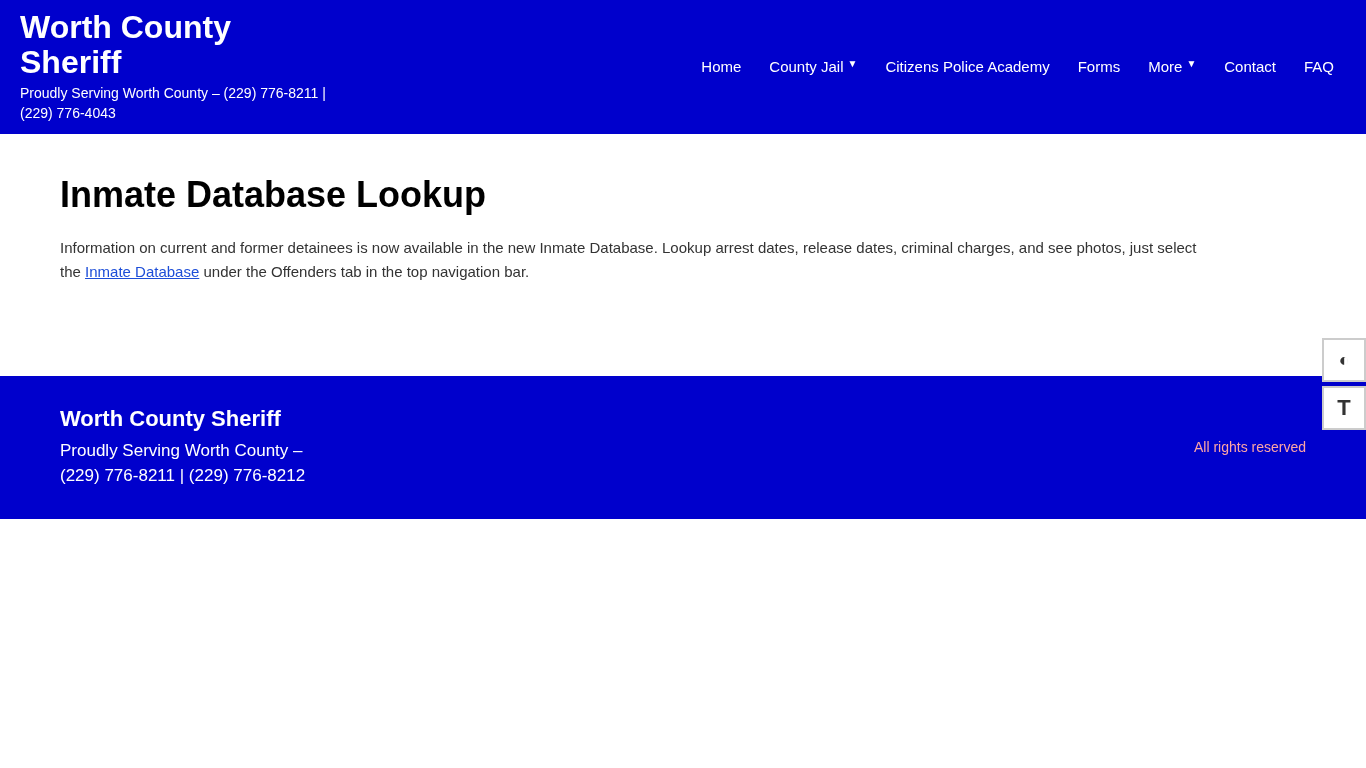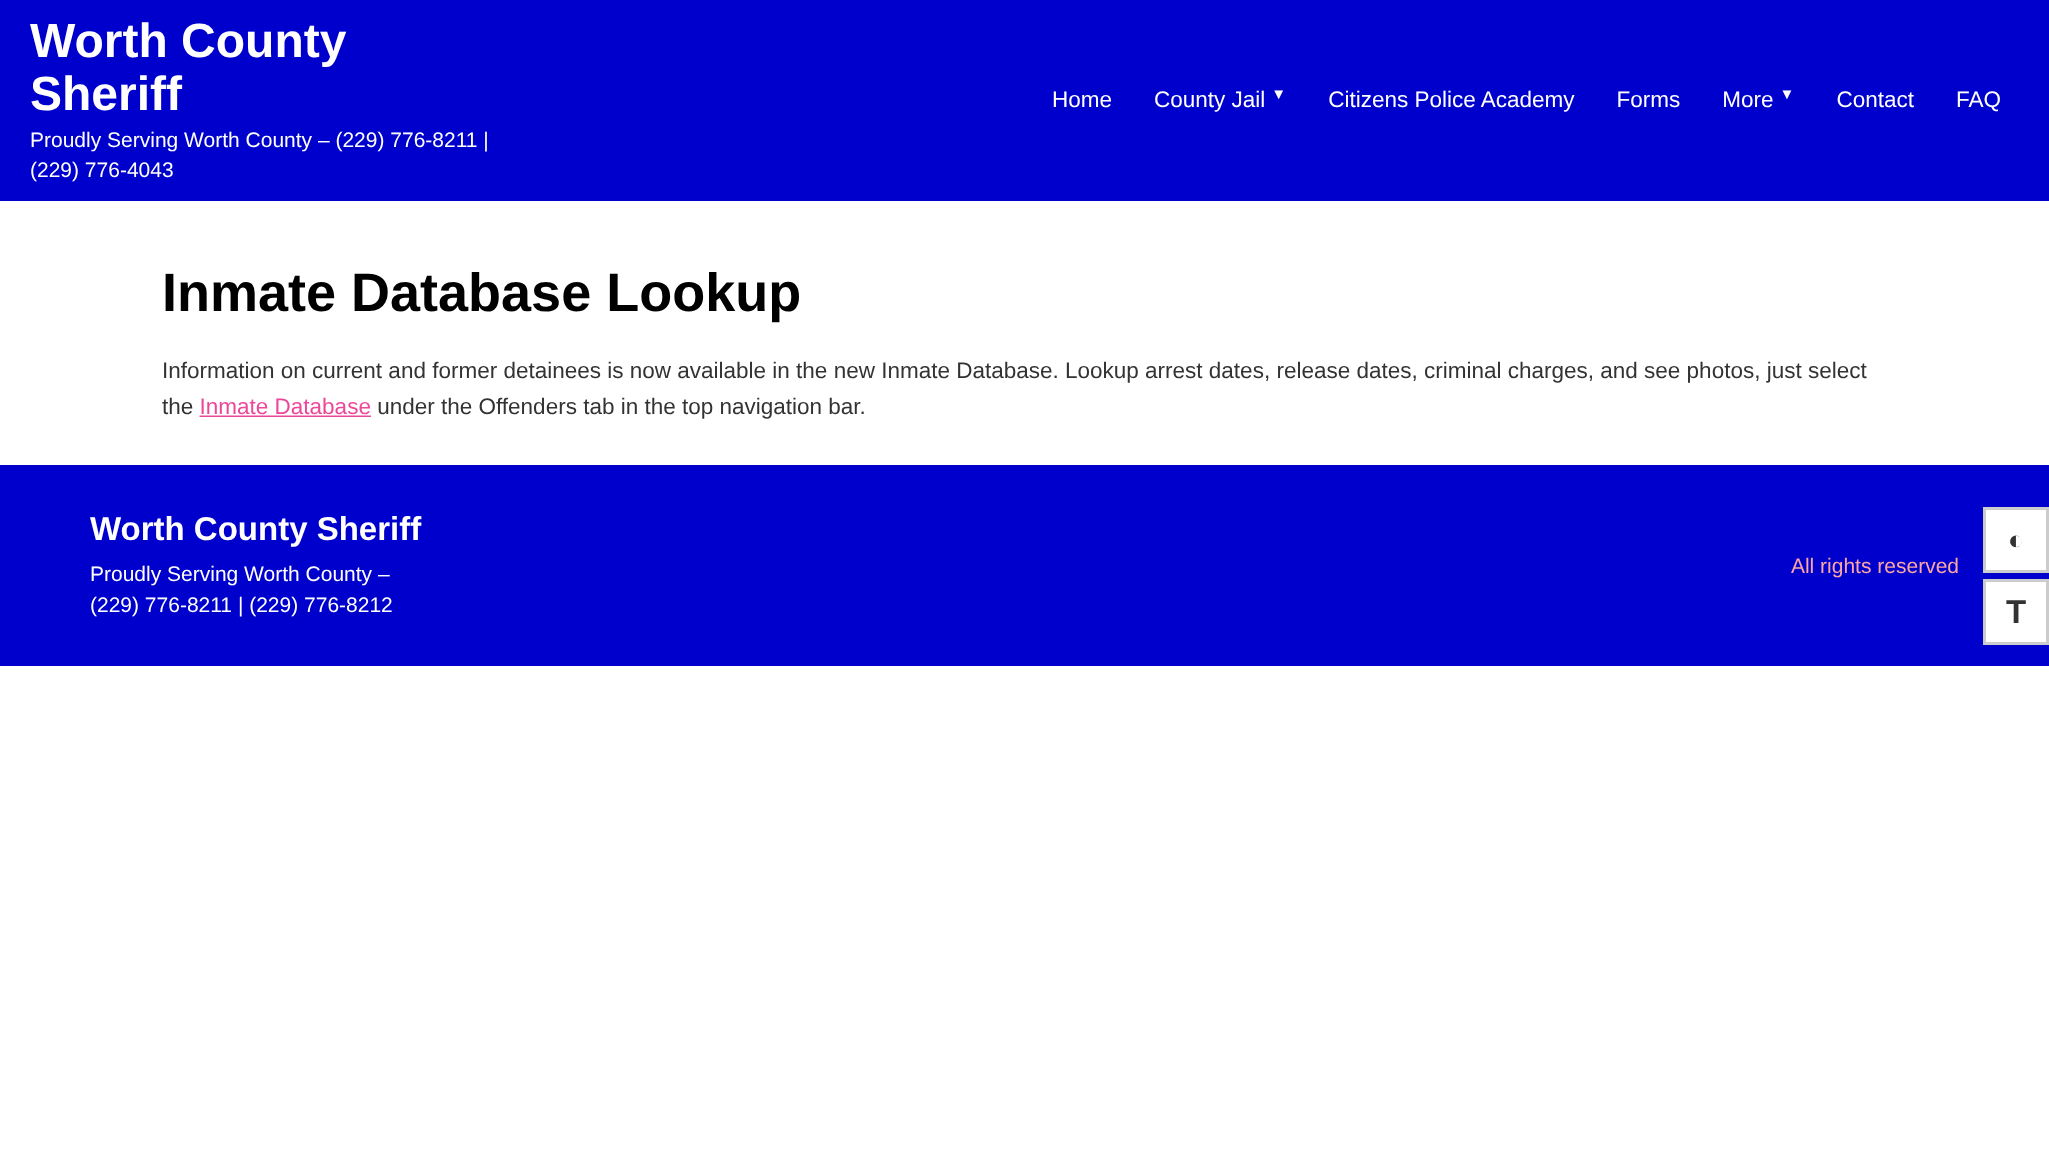--- a/index.html
+++ b/index.html
@@ -66,41 +66,40 @@
       gap: 4px;
     }
 
     .nav-dropdown-arrow {
       font-size: 10px;
       color: #ffffff;
     }
 
     
     .main-content {
-      padding: 40px 60px 26px 60px;
+      padding: 40px 60px 92px 60px;
       background: #ffffff;
-      margin-left: 48px;
     }
 
     .page-title {
       font-size: 36px;
       font-weight: bold;
       color: #000000;
       margin-bottom: 20px;
     }
 
     .page-body {
       font-size: 15px;
       color: #333333;
       line-height: 1.6;
       max-width: 1150px;
     }
 
     .inmate-link {
-      color: #ec4899;
+      color: #1d4ed8;
       text-decoration: underline;
       cursor: pointer;
     }
 
     
     footer {
       background-color: #0000cc;
       color: #ffffff;
       padding: 30px 60px;
       display: flex;
@@ -109,21 +108,21 @@
     }
 
     .footer-brand .footer-title {
       font-size: 22px;
       font-weight: bold;
       color: #ffffff;
       margin-bottom: 6px;
     }
 
     .footer-brand .footer-tagline {
-      font-size: 14px;
+      font-size: 17px;
       color: #ffffff;
       line-height: 1.5;
     }
 
     .footer-rights {
       font-size: 14px;
       color: #fca5a5;
       align-self: center;
     }
 

